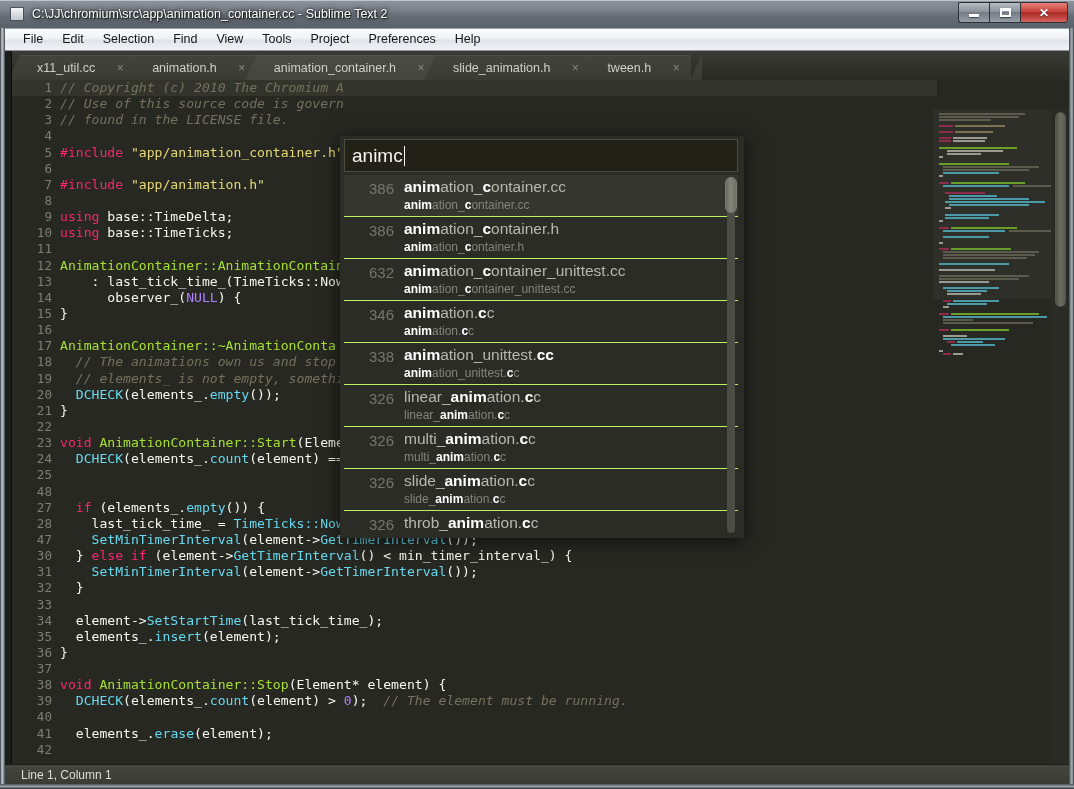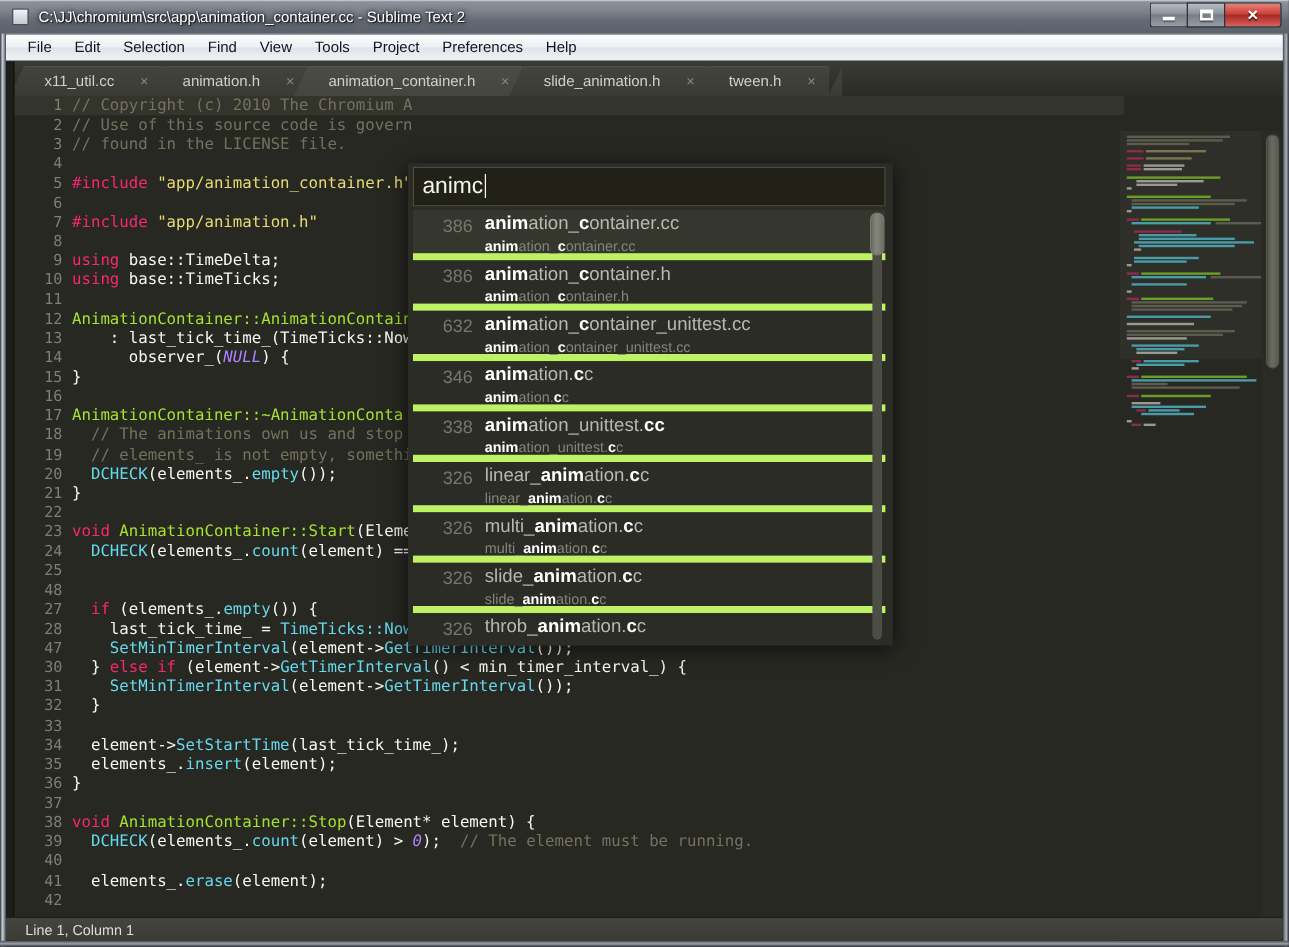--- a/index.html
+++ b/index.html
@@ -115,26 +115,26 @@
     position:absolute;left:0;top:0;width:925px;height:685px;overflow:hidden;
     font-family:"DejaVu Sans Mono","Liberation Mono",monospace;
     font-size:13.1px;line-height:16.15px;
   }
   .line{position:relative;height:16.15px;white-space:pre;}
   .line.cur{background:#33342c;}
   .ln{
     display:inline-block;width:40px;text-align:right;color:#7d7f74;
     margin-right:8px;font-size:12.6px;
   }
-  .c-com{color:#75715e;}
+  .c-com{color:#75715e;font-style:italic;}
   .c-kw{color:#f92672;}
   .c-str{color:#e6db74;}
   .c-fn{color:#a6e22e;}
   .c-type{color:#66d9ef;}
-  .c-num{color:#ae81ff;font-style:italic;}
+  .c-num{color:#ae81ff;}
   .c-pl{color:#f8f8f2;}
 
   
   .minimap{
     position:absolute;right:18px;top:29px;width:118px;height:685px;
     background:#272822;overflow:hidden;
   }
   .mm-view{position:absolute;left:0;top:0;width:118px;height:190px;background:rgba(255,255,255,.035);}
   .mm-line{position:absolute;height:2px;border-radius:0;}
 
@@ -175,21 +175,21 @@
   }
   .caret{
     display:inline-block;width:1px;height:20px;background:#f8f8f2;
     vertical-align:-4px;margin-left:1px;
   }
   .goto-list{
     position:absolute;left:4px;top:39px;width:394px;height:360px;overflow:hidden;
     background:#2b2c26;
   }
   .grow{
-    position:relative;height:42px;border-bottom:6px solid #bef264;
+    position:relative;height:42px;border-bottom:1px solid #bef264;
     box-sizing:border-box;background:#2b2c26;
   }
   .grow.sel{background:#35362e;}
   .grow .num{
     position:absolute;left:10px;top:5px;width:40px;text-align:right;
     font-size:15px;color:#76776c;font-family:"Liberation Sans",sans-serif;
   }
   .grow .title{
     position:absolute;left:60px;top:3px;font-size:15.5px;color:#b8b9ae;white-space:nowrap;
   }

